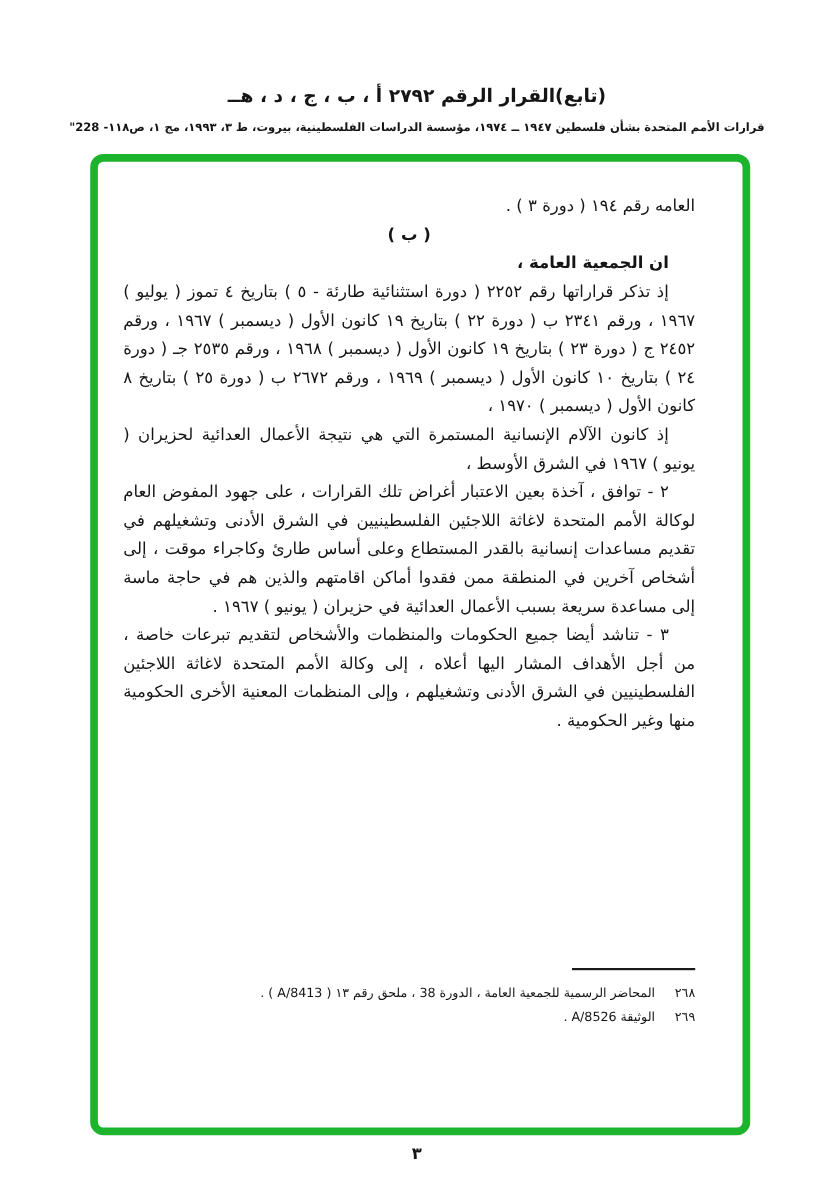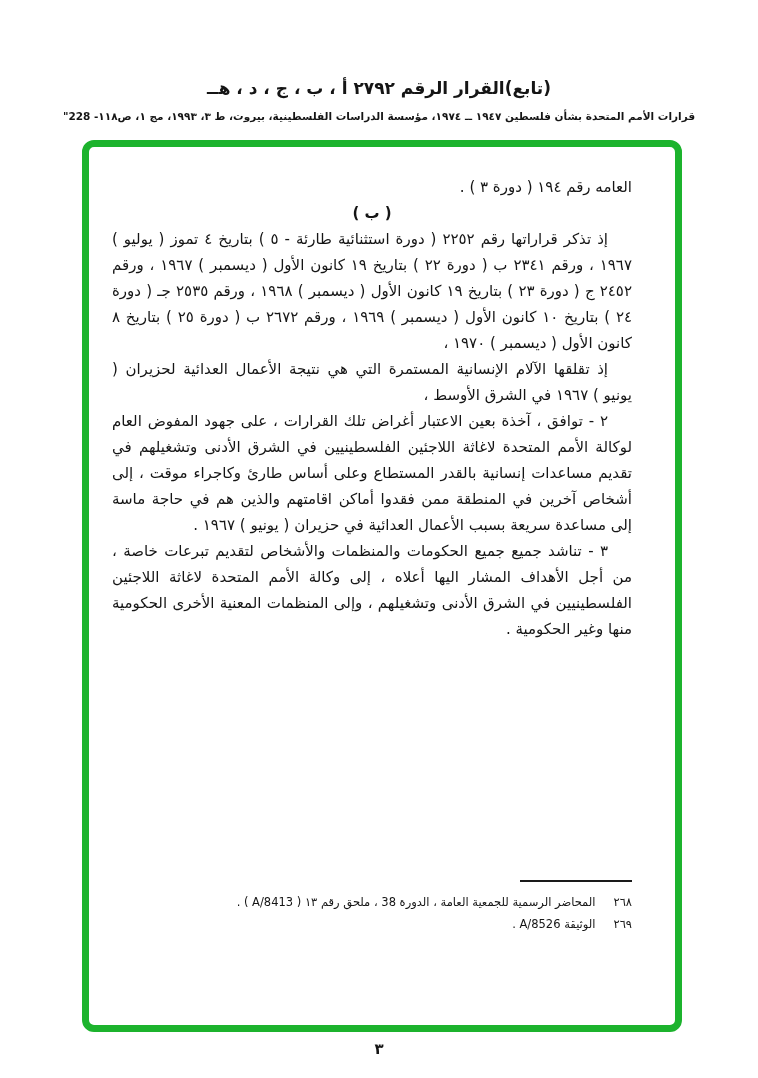--- a/index.html
+++ b/index.html
@@ -96,38 +96,39 @@
 
   <div class="header-title">(تابع)القرار الرقم  ٢٧٩٢ أ ، ب ، ج ، د ، هــ</div>
 
   <div class="header-source">قرارات الأمم المتحدة بشأن فلسطين ١٩٤٧ ــ ١٩٧٤، مؤسسة الدراسات الفلسطينية، بيروت، ط ٣، ١٩٩٣، مج ١، ص١١٨- 228"</div>
 
   <div class="frame" style="border-color: rgb(28, 179, 45);"></div>
 
   <div class="doc">
     <p class="continuation">العامه رقم ١٩٤ ( دورة ٣ ) .</p>
     <p class="section-label">( ب )</p>
+    <p class="opening">ان الجمعية العامة ،</p>
     <div id="paragraphs">
   <p class="para">
     <span class="prefix"></span><span class="lead">إذ تذكر</span><span class="rest"> قراراتها رقم ٢٢٥٢ ( دورة استثنائية طارئة - ٥ ) بتاريخ ٤ تموز ( يوليو ) ١٩٦٧ ، ورقم ٢٣٤١ ب ( دورة ٢٢ ) بتاريخ ١٩ كانون الأول ( ديسمبر ) ١٩٦٧ ، ورقم ٢٤٥٢ ج ( دورة ٢٣ ) بتاريخ ١٩ كانون الأول ( ديسمبر ) ١٩٦٨ ، ورقم ٢٥٣٥ جـ ( دورة ٢٤ ) بتاريخ ١٠ كانون الأول ( ديسمبر ) ١٩٦٩ ، ورقم ٢٦٧٢ ب ( دورة ٢٥ ) بتاريخ ٨ كانون الأول ( ديسمبر ) ١٩٧٠ ،</span>
   </p>
 
 
 
   <p class="para">
-    <span class="prefix"></span><span class="lead">إذ تقلقها الآلام</span><span class="rest"> الإنسانية المستمرة التي هي نتيجة الأعمال العدائية لحزيران ( يونيو ) ١٩٦٧ في الشرق الأوسط ،</span>
+    <span class="prefix"></span><span class="lead">إذ كانون الآلام</span><span class="rest"> الإنسانية المستمرة التي هي نتيجة الأعمال العدائية لحزيران ( يونيو ) ١٩٦٧ في الشرق الأوسط ،</span>
   </p>
 
 
   <p class="para">
     <span class="prefix">٢ - </span><span class="lead">توافق</span><span class="rest"> ، آخذة بعين الاعتبار أغراض تلك القرارات ، على جهود المفوض العام لوكالة الأمم المتحدة لاغاثة اللاجئين الفلسطينيين في الشرق الأدنى وتشغيلهم في تقديم مساعدات إنسانية بالقدر المستطاع وعلى أساس طارئ وكاجراء موقت ، إلى أشخاص آخرين في المنطقة ممن فقدوا أماكن اقامتهم والذين هم في حاجة ماسة إلى مساعدة سريعة بسبب الأعمال العدائية في حزيران ( يونيو ) ١٩٦٧ .</span>
   </p>
 
   <p class="para">
-    <span class="prefix">٣ - </span><span class="lead">تناشد جميع</span><span class="rest"> جميع الحكومات والمنظمات والأشخاص لتقديم تبرعات خاصة ، من أجل الأهداف المشار اليها أعلاه ، إلى وكالة الأمم المتحدة لاغاثة اللاجئين الفلسطينيين في الشرق الأدنى وتشغيلهم ، وإلى المنظمات المعنية الأخرى الحكومية منها وغير الحكومية .</span>
+    <span class="prefix">٣ - </span><span class="lead">تناشد أيضا</span><span class="rest"> جميع الحكومات والمنظمات والأشخاص لتقديم تبرعات خاصة ، من أجل الأهداف المشار اليها أعلاه ، إلى وكالة الأمم المتحدة لاغاثة اللاجئين الفلسطينيين في الشرق الأدنى وتشغيلهم ، وإلى المنظمات المعنية الأخرى الحكومية منها وغير الحكومية .</span>
   </p>
 </div>
   </div>
 
   <div class="footnotes">
     <div class="footnote-sep"></div>
     <div id="footnote-rows">
   <div class="footnote-row">
     <span class="footnote-num">٢٦٨</span>
     <span class="footnote-text">المحاضر الرسمية للجمعية العامة ، الدورة 38 ، ملحق رقم ١٣ ( A/8413 ) .</span>

